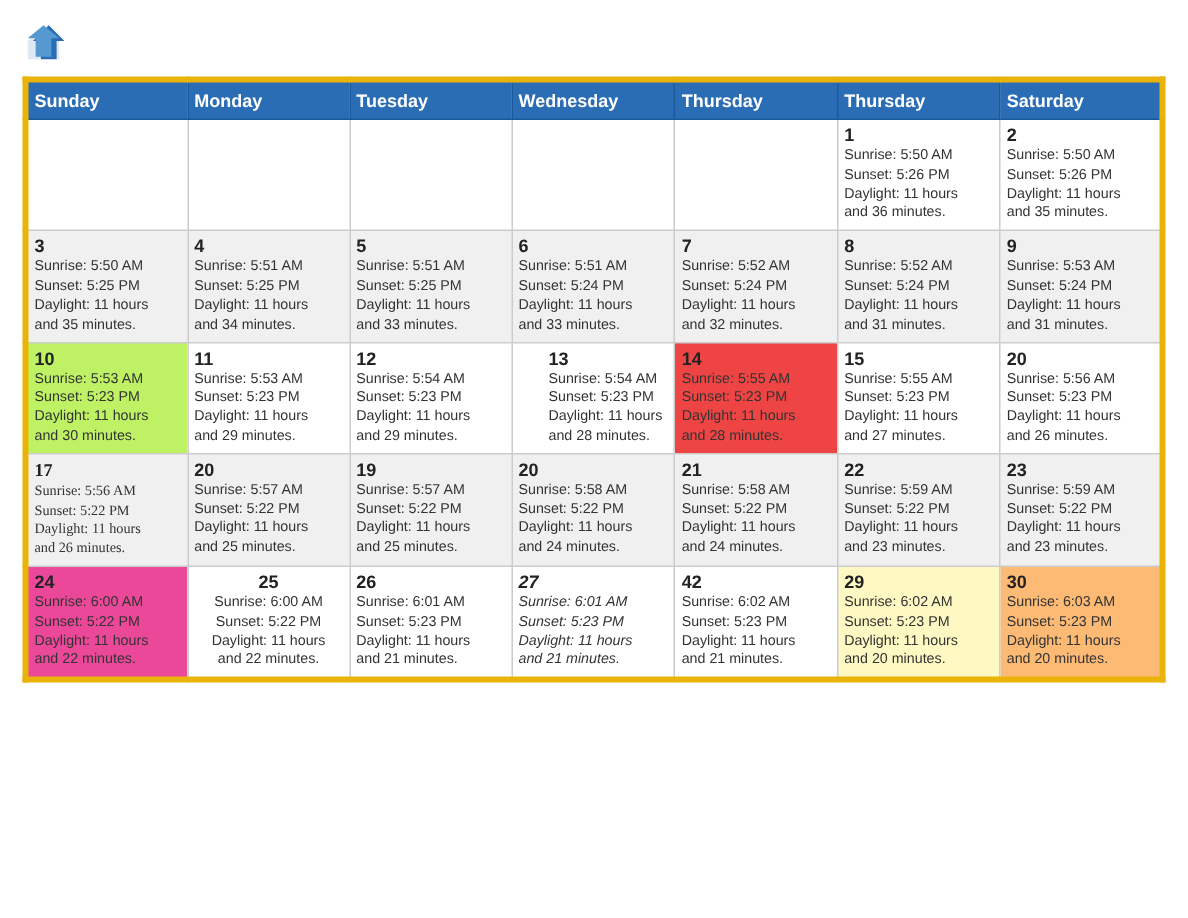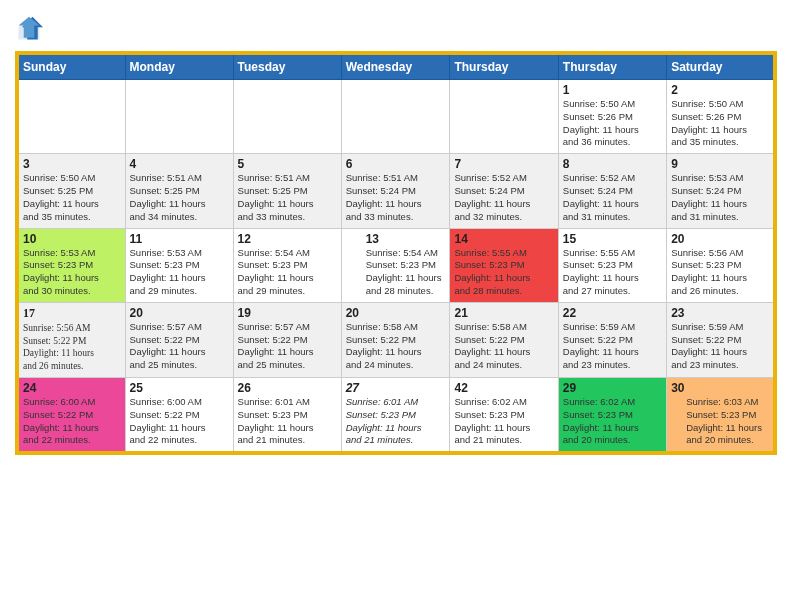--- a/index.html
+++ b/index.html
@@ -311,21 +311,21 @@
         </td>
       </tr>
       <tr>
         <td style="background: #ec4899;">
           <span class="day-num">24</span>
           <div class="day-info" style="white-space: pre-line;">Sunrise: 6:00 AM
 Sunset: 5:22 PM
 Daylight: 11 hours
 and 22 minutes.</div>
         </td>
-        <td style="background: rgb(255, 255, 255);">
+        <td style="background: rgb(255, 255, 255); text-align: center;">
           <span class="day-num">25</span>
           <div class="day-info" style="white-space: pre-line;">Sunrise: 6:00 AM
 Sunset: 5:22 PM
 Daylight: 11 hours
 and 22 minutes.</div>
         </td>
         <td style="background: rgb(255, 255, 255);">
           <span class="day-num">26</span>
           <div class="day-info" style="white-space: pre-line;">Sunrise: 6:01 AM
 Sunset: 5:23 PM
@@ -339,29 +339,29 @@
 Daylight: 11 hours
 and 21 minutes.</div>
         </td>
         <td style="background: rgb(255, 255, 255);">
           <span class="day-num">42</span>
           <div class="day-info" style="white-space: pre-line;">Sunrise: 6:02 AM
 Sunset: 5:23 PM
 Daylight: 11 hours
 and 21 minutes.</div>
         </td>
-        <td style="background: #22c55e;">
+        <td style="background: #fef9c3;">
           <span class="day-num">29</span>
           <div class="day-info" style="white-space: pre-line;">Sunrise: 6:02 AM
 Sunset: 5:23 PM
 Daylight: 11 hours
 and 20 minutes.</div>
         </td>
         <td style="background: #fdba74;">
           <span class="day-num">30</span>
-          <div class="day-info" style="white-space: pre-line; margin-left: 15px;">Sunrise: 6:03 AM
+          <div class="day-info" style="white-space: pre-line;">Sunrise: 6:03 AM
 Sunset: 5:23 PM
 Daylight: 11 hours
 and 20 minutes.</div>
         </td>
       </tr>
     </tbody>
 </table>
 
 </body></html>

